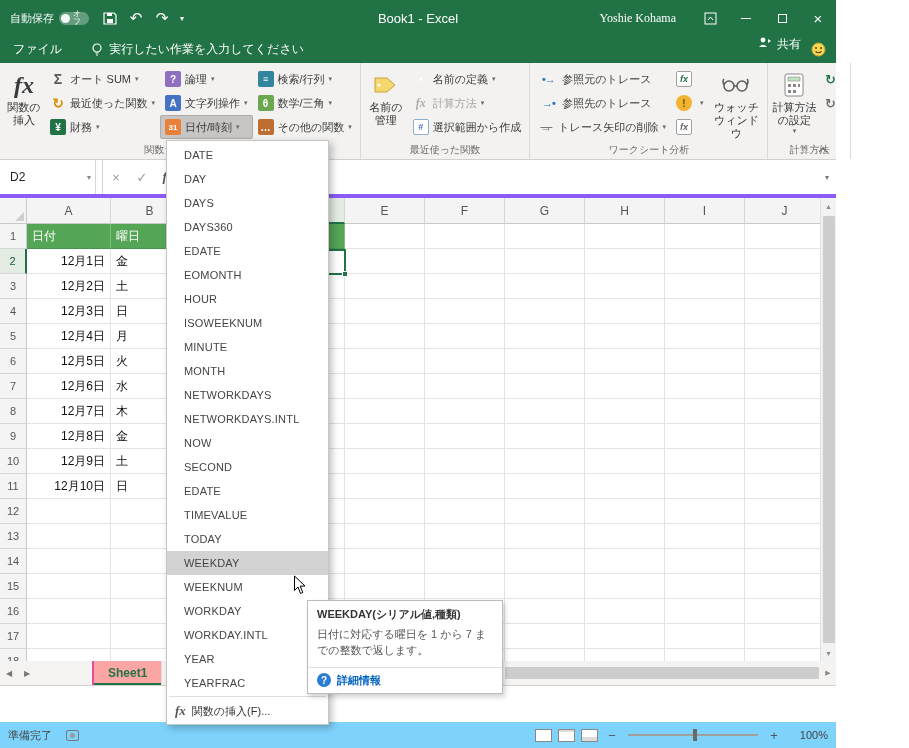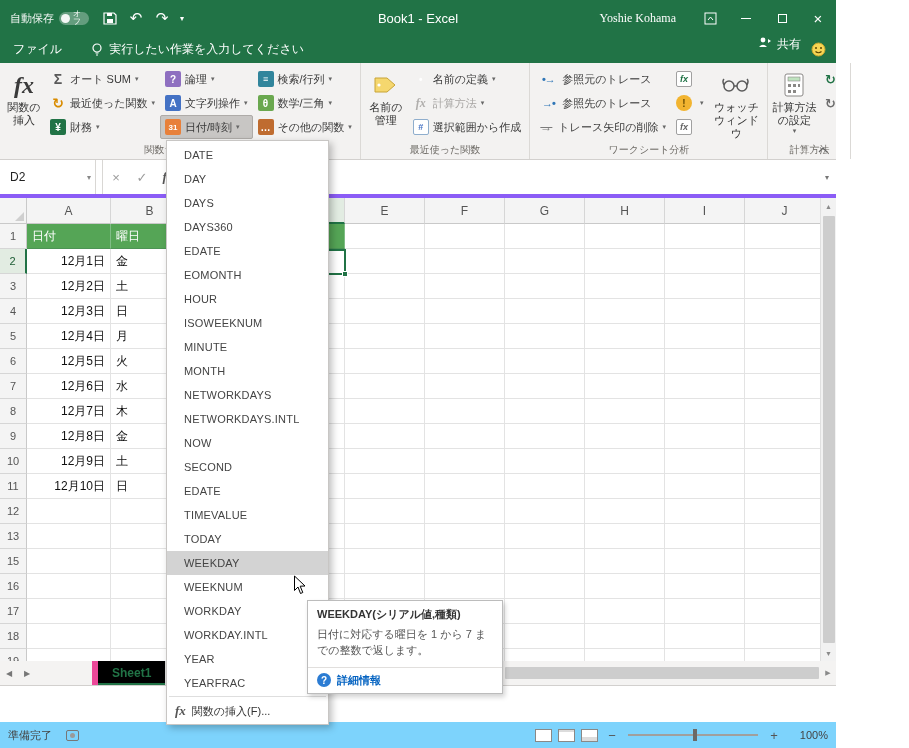--- a/index.html
+++ b/index.html
@@ -101,21 +101,21 @@
 .selbox { position:absolute; left:267px; top:51px; width:79px; height:26px; border:2px solid var(--excel-green); z-index:5; }
 .fillhandle { position:absolute; right:-4px; bottom:-4px; width:6px; height:6px; background:var(--excel-green); border:1px solid #fff; }
 .vscroll { position:absolute; top:0; right:0; bottom:0; width:16px; background:#f2f2f2; border-left:1px solid #e0e0e0; display:flex; flex-direction:column; align-items:center; z-index:6; }
 .varrow { height:16px; width:100%; display:flex; align-items:center; justify-content:center; font-size:7px; color:#8a8a8a; }
 .vthumb { width:12px; flex:1; margin:2px 0; background:#cdcdcd; border-radius:1px; }
 
 
 .tabbar { height:25px; background:#f4f3f2; border-bottom:1px solid #d2d0ce; display:flex; align-items:stretch; flex:none; font-size:12px; }
 .tnav { width:18px; display:flex; align-items:center; justify-content:center; font-size:8px; color:#777; }
 .tabspacer { width:56px; }
-.sheettab { background:#000000; color:var(--excel-green); font-weight:700; padding:0 14px; display:flex; align-items:center; border-left:6px solid #ec4899; border-right:1px solid #ddd; box-shadow:inset 0 -2px 0 var(--excel-green); }
+.sheettab { background:#fca5a5; color:var(--excel-green); font-weight:700; padding:0 14px; display:flex; align-items:center; border-left:2px solid #ec4899; border-right:1px solid #ddd; box-shadow:inset 0 -2px 0 var(--excel-green); }
 .addsheet { width:24px; display:flex; align-items:center; justify-content:center; color:#666; font-size:14px; }
 .hsregion { margin-left:auto; width:348px; display:flex; align-items:center; }
 .hnav { width:16px; font-size:7px; color:#8a8a8a; text-align:center; }
 .hthumb { flex:1; height:12px; background:#cdcdcd; margin:0 1px; border-radius:1px; }
 
 
 .statusbar { height:26px; background:#7dd3fc; display:flex; align-items:center; padding:0 8px; font-size:11px; color:#444; flex:none;margin-top:36px; }
 .macro { width:13px; height:11px; border:1px solid #777; border-radius:2px; margin-left:14px; position:relative; }
 .macro::after { content:""; position:absolute; left:3px; top:2px; width:5px; height:5px; background:#9a9a9a; border-radius:50%; }
 .sright { margin-left:auto; display:flex; align-items:center; gap:6px; }
@@ -590,20 +590,34 @@
         <div class="cell"></div>
         <div class="cell"></div>
         <div class="cell"></div>
         <div class="cell"></div>
         <div class="cell"></div>
         <div class="cell"></div>
         <div class="cell"></div>
         <div class="cell"></div>
       </div>
         <div class="grow">
+        <div class="rowh">14</div>
+        <div class="cell"></div>
+        <div class="cell"></div>
+        <div class="cell"></div>
+        <div class="cell"></div>
+        <div class="cell"></div>
+        <div class="cell"></div>
+        <div class="cell"></div>
+        <div class="cell"></div>
+        <div class="cell"></div>
+        <div class="cell"></div>
+        <div class="cell"></div>
+      </div>
+        <div class="grow">
         <div class="rowh">15</div>
         <div class="cell"></div>
         <div class="cell"></div>
         <div class="cell"></div>
         <div class="cell"></div>
         <div class="cell"></div>
         <div class="cell"></div>
         <div class="cell"></div>
         <div class="cell"></div>
         <div class="cell"></div>

